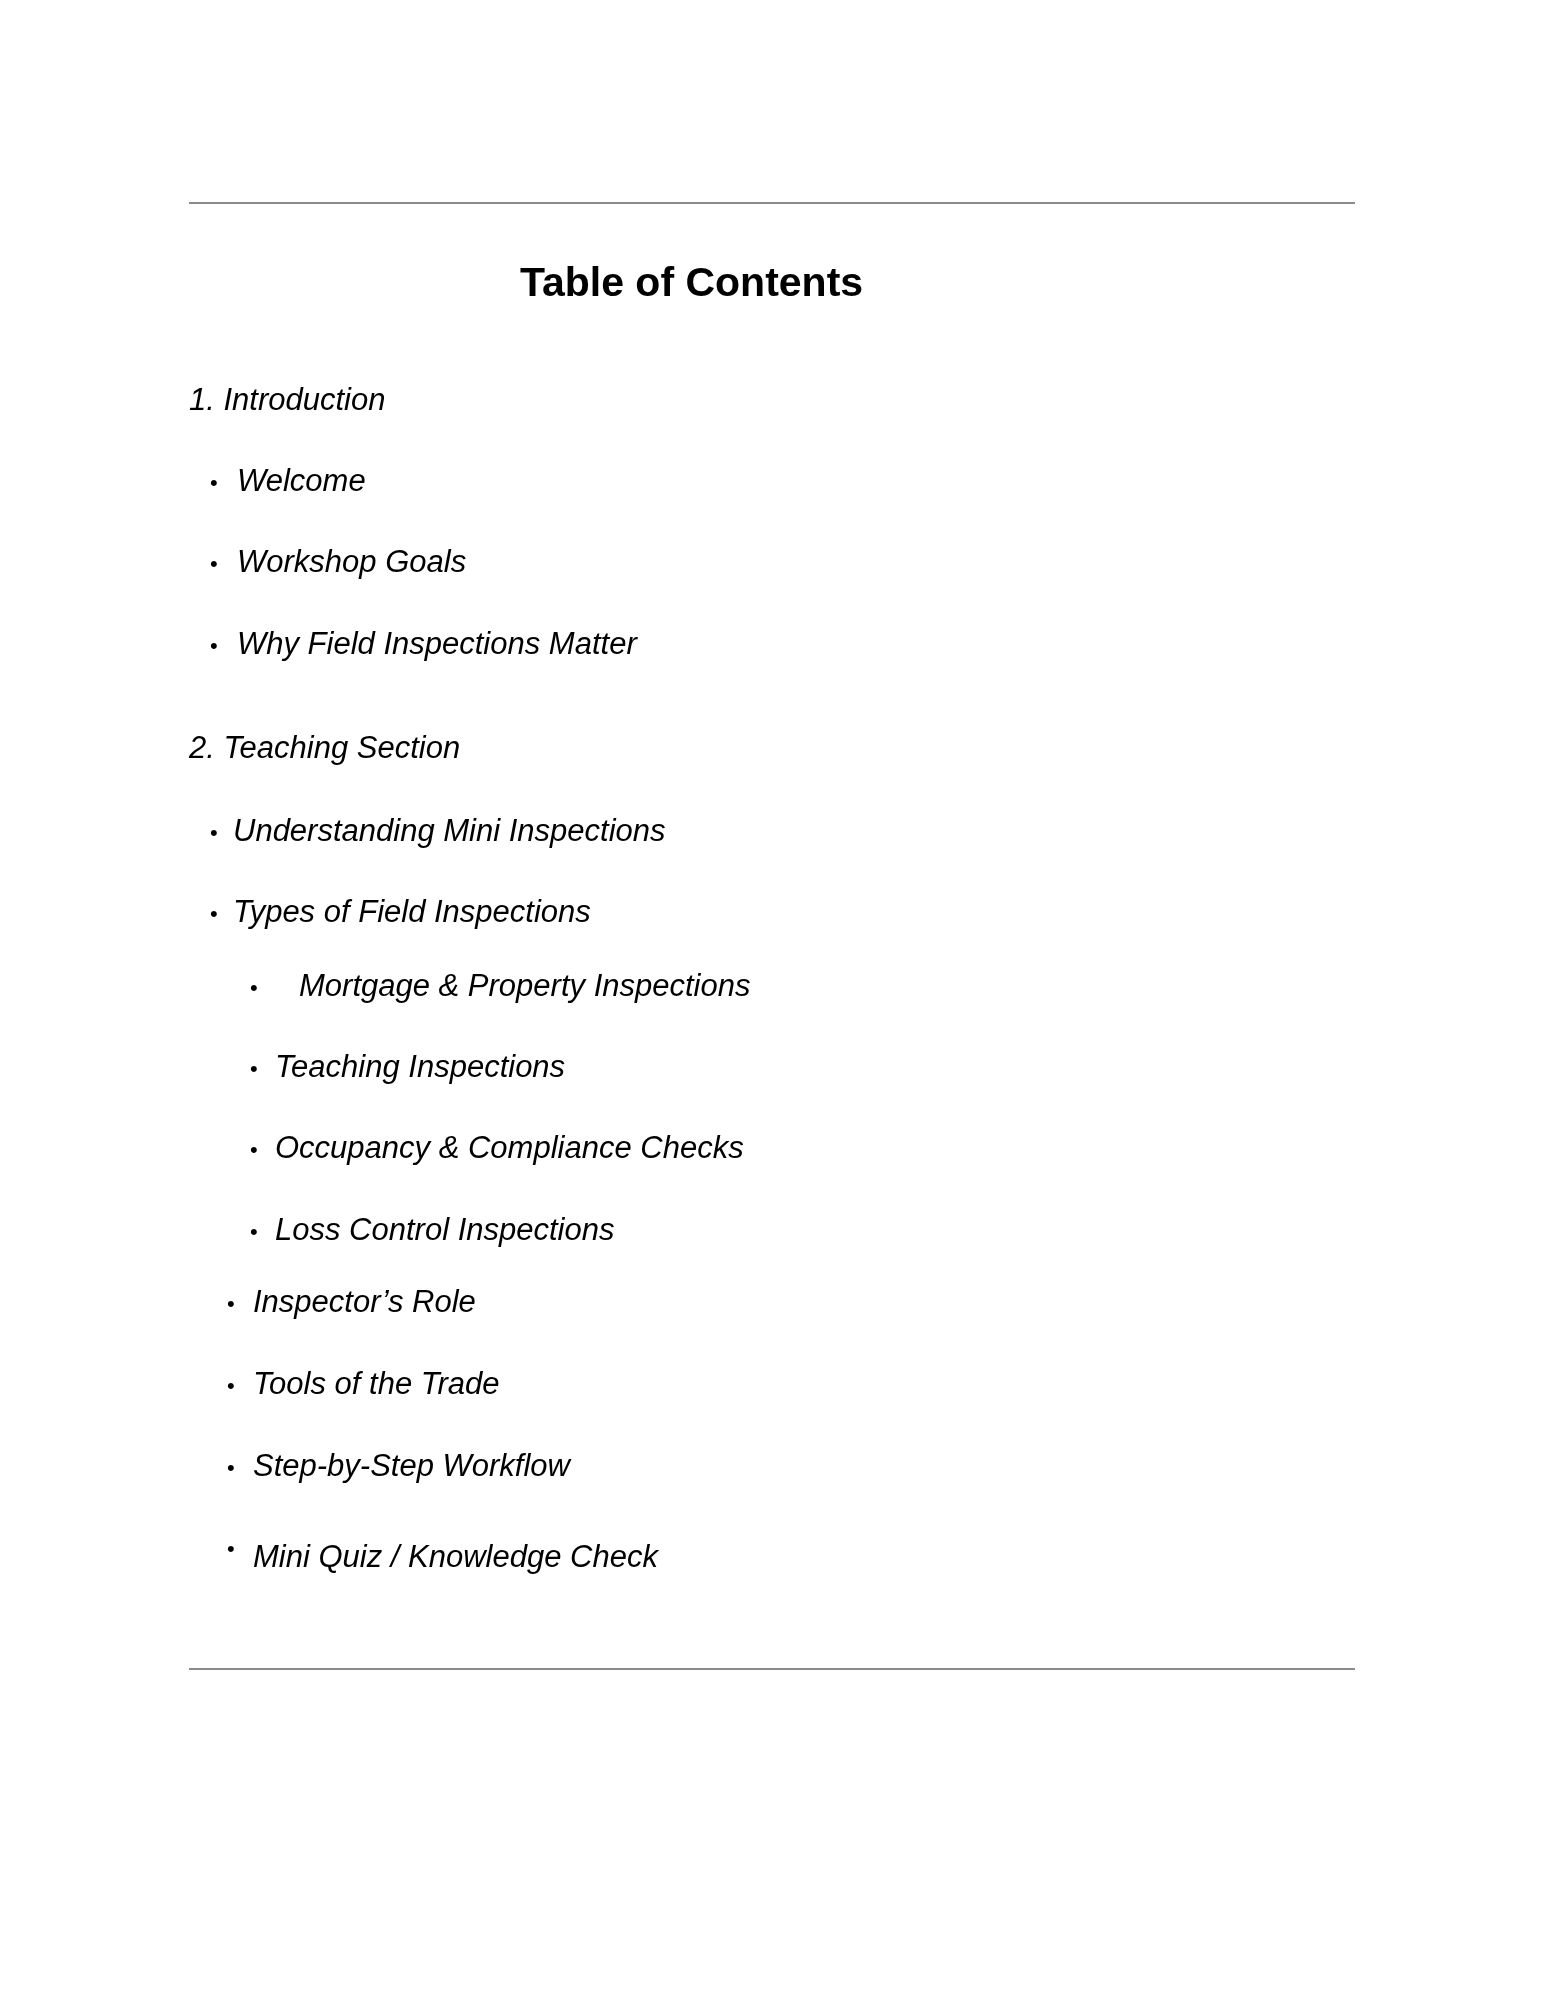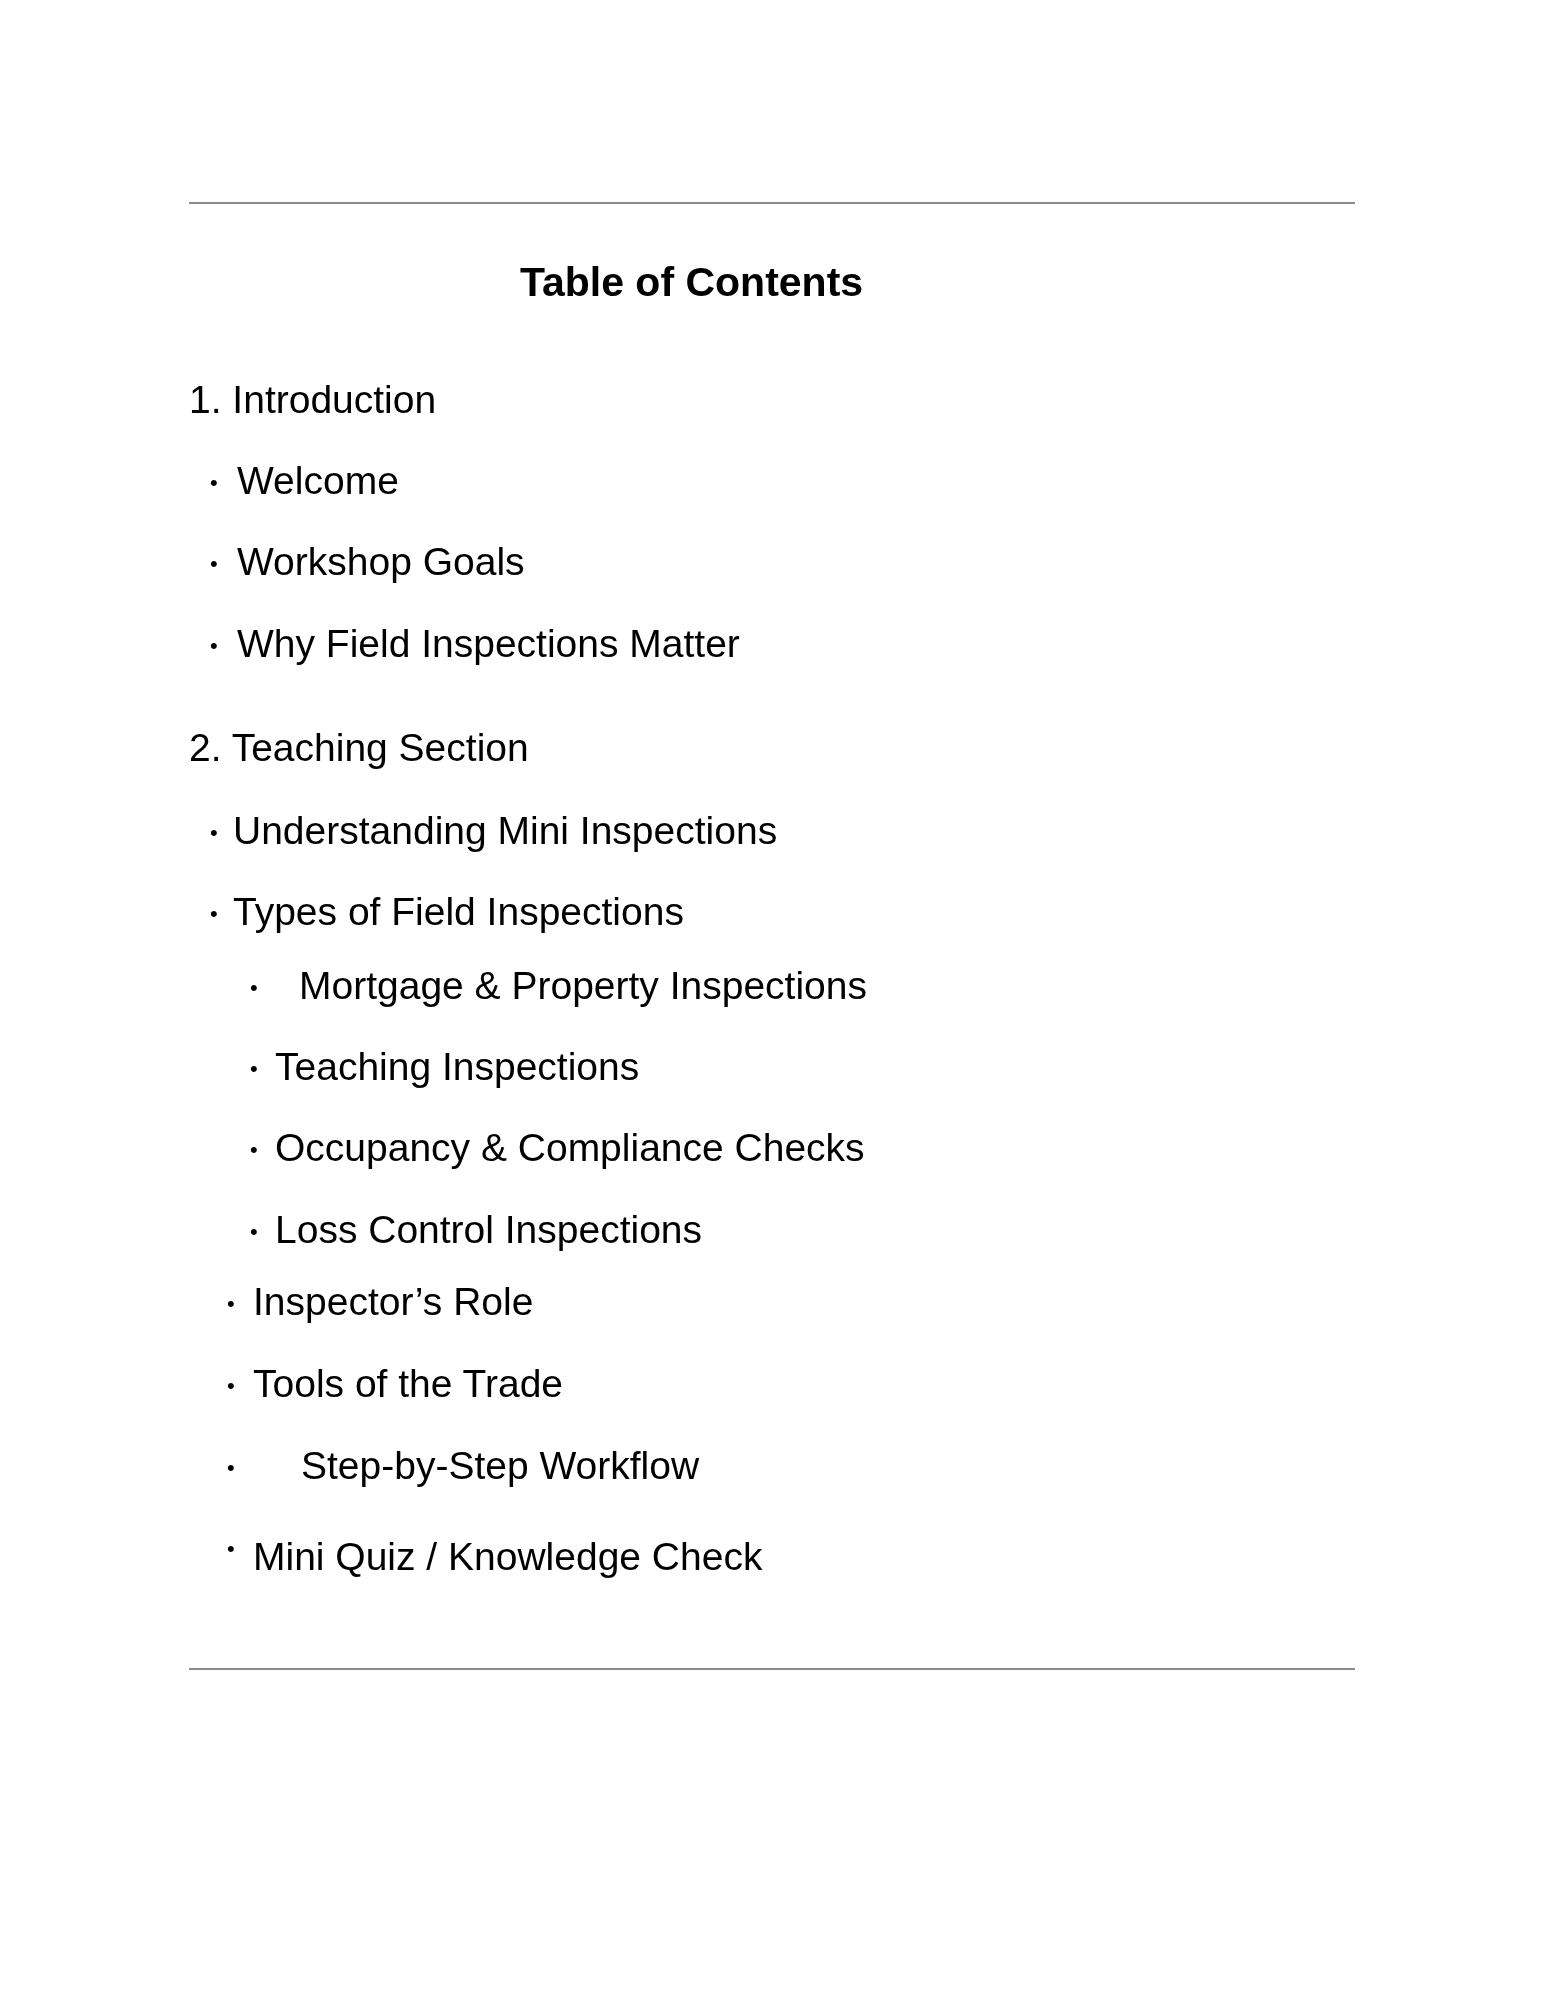--- a/index.html
+++ b/index.html
@@ -2,21 +2,21 @@
 <html><head>
 <meta charset="utf-8">
 <style>
   html, body { margin:0; padding:0; background:#ffffff; }
   body { width:1545px; height:2000px; position:relative; overflow:hidden;
          font-family:"Liberation Sans", sans-serif; color:#000; }
   .rule { position:absolute; left:189px; width:1166px; height:0;
           border-top:2px solid #8a8a8a; }
   .title { position:absolute; left:0; width:1383px; text-align:center;
            top:258px; font-size:41px; font-weight:bold; line-height:48px; }
-  .line { position:absolute; font-size:39px; line-height:36px; white-space:nowrap; }
+  .line { position:absolute; font-size:31px; line-height:36px; white-space:nowrap;font-style:italic; }
   .bullet { position:absolute; font-size:22px; line-height:36px; }
 </style>
 </head>
 <body>
 
 <div class="rule" style="top:202px;"></div>
 
 <div class="title">Table of Contents</div>
 
 <div class="line" style="left:189px; top:382px;">1. Introduction</div>
@@ -50,18 +50,18 @@
 <span class="bullet" style="left:250px; top:1214px;">•</span>
 <div class="line" style="left:275px; top:1212px;">Loss Control Inspections</div>
 
 <span class="bullet" style="left:227px; top:1286px;">•</span>
 <div class="line" style="left:253px; top:1284px;">Inspector’s Role</div>
 
 <span class="bullet" style="left:227px; top:1368px;">•</span>
 <div class="line" style="left:253px; top:1366px;">Tools of the Trade</div>
 
 <span class="bullet" style="left:227px; top:1450px;">•</span>
-<div class="line" style="left:253px; top:1448px;margin-left:48px;">Step-by-Step Workflow</div>
+<div class="line" style="left:253px; top:1448px;">Step-by-Step Workflow</div>
 
 <span class="bullet" style="left:227px; top:1531px;">•</span>
 <div class="line" style="left:253px; top:1529px;margin-top:10px;">Mini Quiz / Knowledge Check</div>
 
 <div class="rule" style="top:1668px;"></div>
 
 </body></html>

